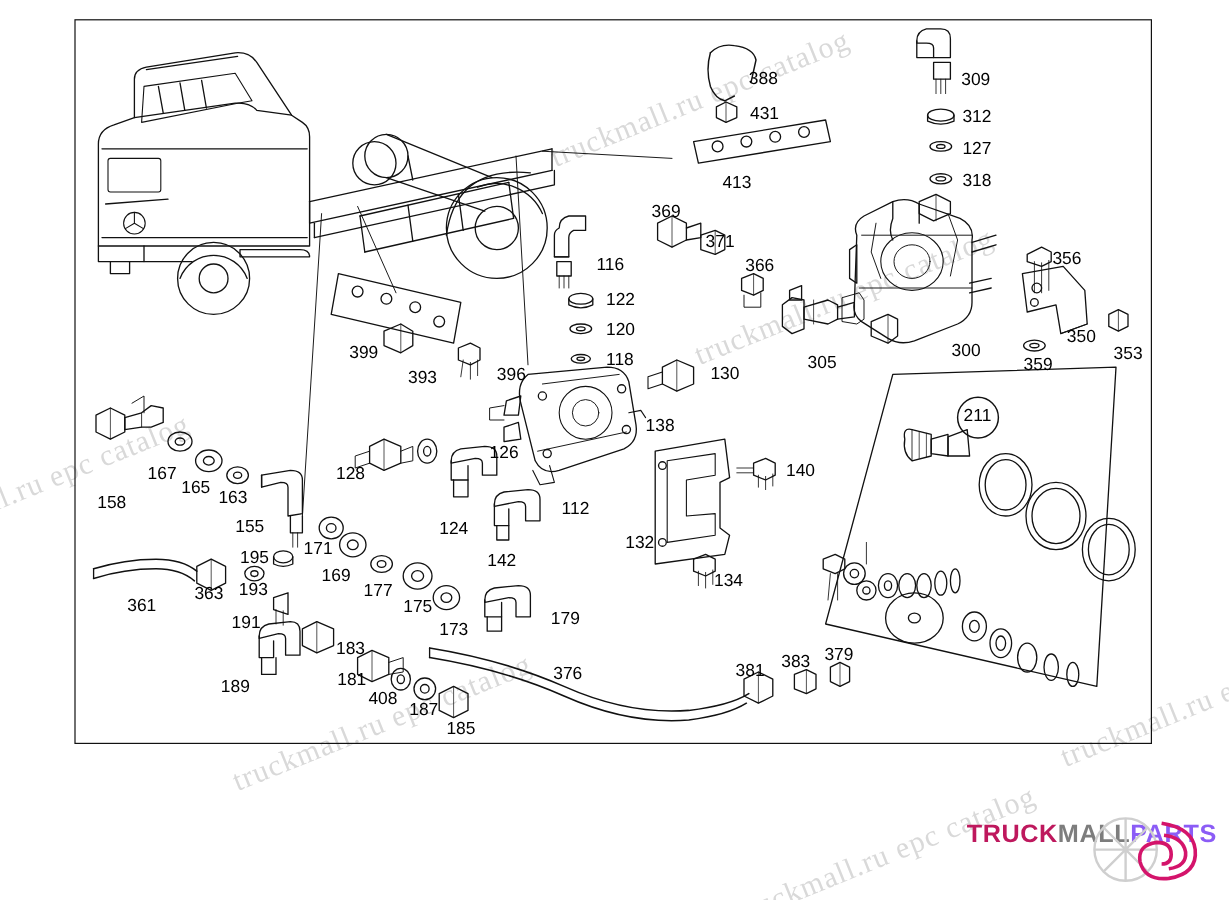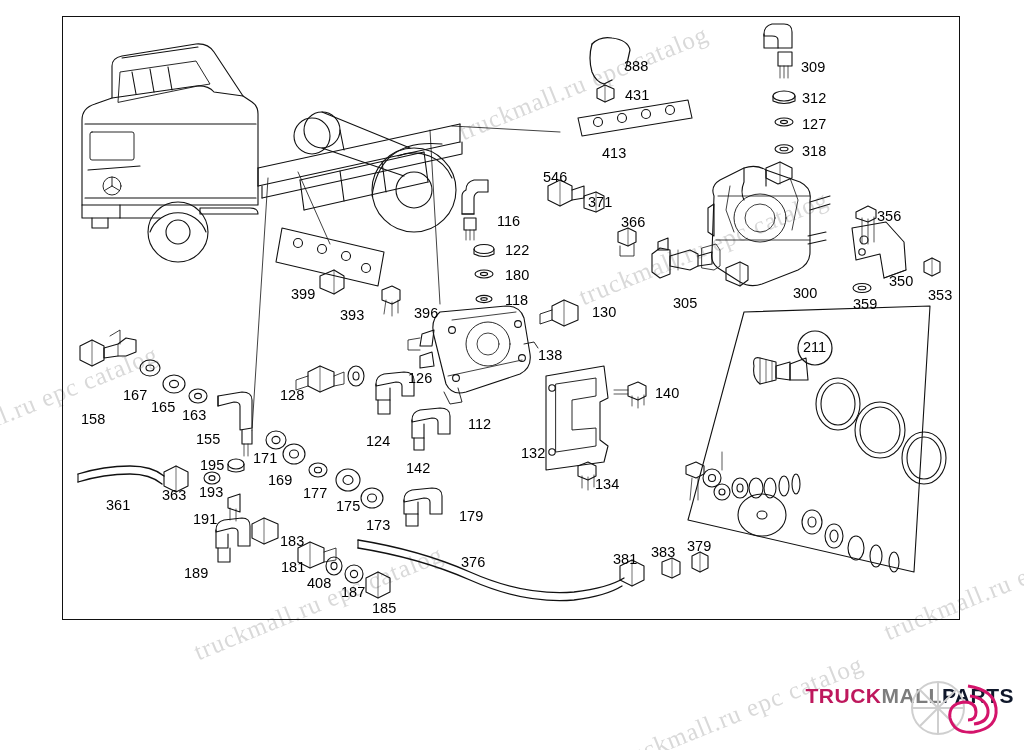--- a/index.html
+++ b/index.html
@@ -66,21 +66,21 @@
     position: absolute;
     right: 10px;
     bottom: 42px;
     font-size: 21px;
     letter-spacing: 0.5px;
     font-weight: bold;
     font-family: "Liberation Sans", sans-serif;
   }
   .brand-truck { color: #be185d; }
   .brand-mall { color: #7d7d7d; }
-  .brand-parts { color: #0f172a; }
+  .brand-parts { color: #8b5cf6; }
 </style>
 </head>
 <body>
 
 <div id="sheet">
 
   <div class="wm" style="left:455px; top:120px; transform: rotate(-22deg);">truckmall.ru epc catalog</div>
   <div class="wm" style="left:575px; top:285px; transform: rotate(-22deg);">truckmall.ru epc catalog</div>
   <div class="wm" style="left:-95px; top:440px; transform: rotate(-22deg);">truckmall.ru epc catalog</div>
   <div class="wm" style="left:190px; top:640px; transform: rotate(-22deg);">truckmall.ru epc catalog</div>
@@ -435,32 +435,32 @@
     </g>
   </svg>
 
   <div class="label" style="left:624px; top:59px;">388</div>
   <div class="label" style="left:625px; top:88px;">431</div>
   <div class="label" style="left:602px; top:146px;">413</div>
   <div class="label" style="left:801px; top:38px;margin-top:22px;">309</div>
   <div class="label" style="left:802px; top:91px;">312</div>
   <div class="label" style="left:802px; top:117px;">127</div>
   <div class="label" style="left:802px; top:144px;">318</div>
-  <div class="label" style="left:543px; top:170px;">546</div>
+  <div class="label" style="left:543px; top:170px;">369</div>
   <div class="label" style="left:588px; top:195px;">371</div>
   <div class="label" style="left:621px; top:215px;">366</div>
   <div class="label" style="left:877px; top:209px;">356</div>
   <div class="label" style="left:889px; top:274px;">350</div>
   <div class="label" style="left:853px; top:297px;">359</div>
   <div class="label" style="left:928px; top:288px;">353</div>
   <div class="label" style="left:793px; top:286px;">300</div>
   <div class="label" style="left:673px; top:296px;">305</div>
   <div class="label" style="left:497px; top:214px;">116</div>
   <div class="label" style="left:505px; top:243px;">122</div>
-  <div class="label" style="left:505px; top:268px;">180</div>
+  <div class="label" style="left:505px; top:268px;">120</div>
   <div class="label" style="left:505px; top:293px;">118</div>
   <div class="label" style="left:592px; top:305px;">130</div>
   <div class="label" style="left:538px; top:348px;">138</div>
   <div class="label" style="left:655px; top:386px;">140</div>
   <div class="label" style="left:521px; top:446px;">132</div>
   <div class="label" style="left:595px; top:477px;">134</div>
   <div class="label" style="left:803px; top:340px;">211</div>
   <div class="label" style="left:291px; top:287px;">399</div>
   <div class="label" style="left:340px; top:308px;">393</div>
   <div class="label" style="left:414px; top:306px;">396</div>

